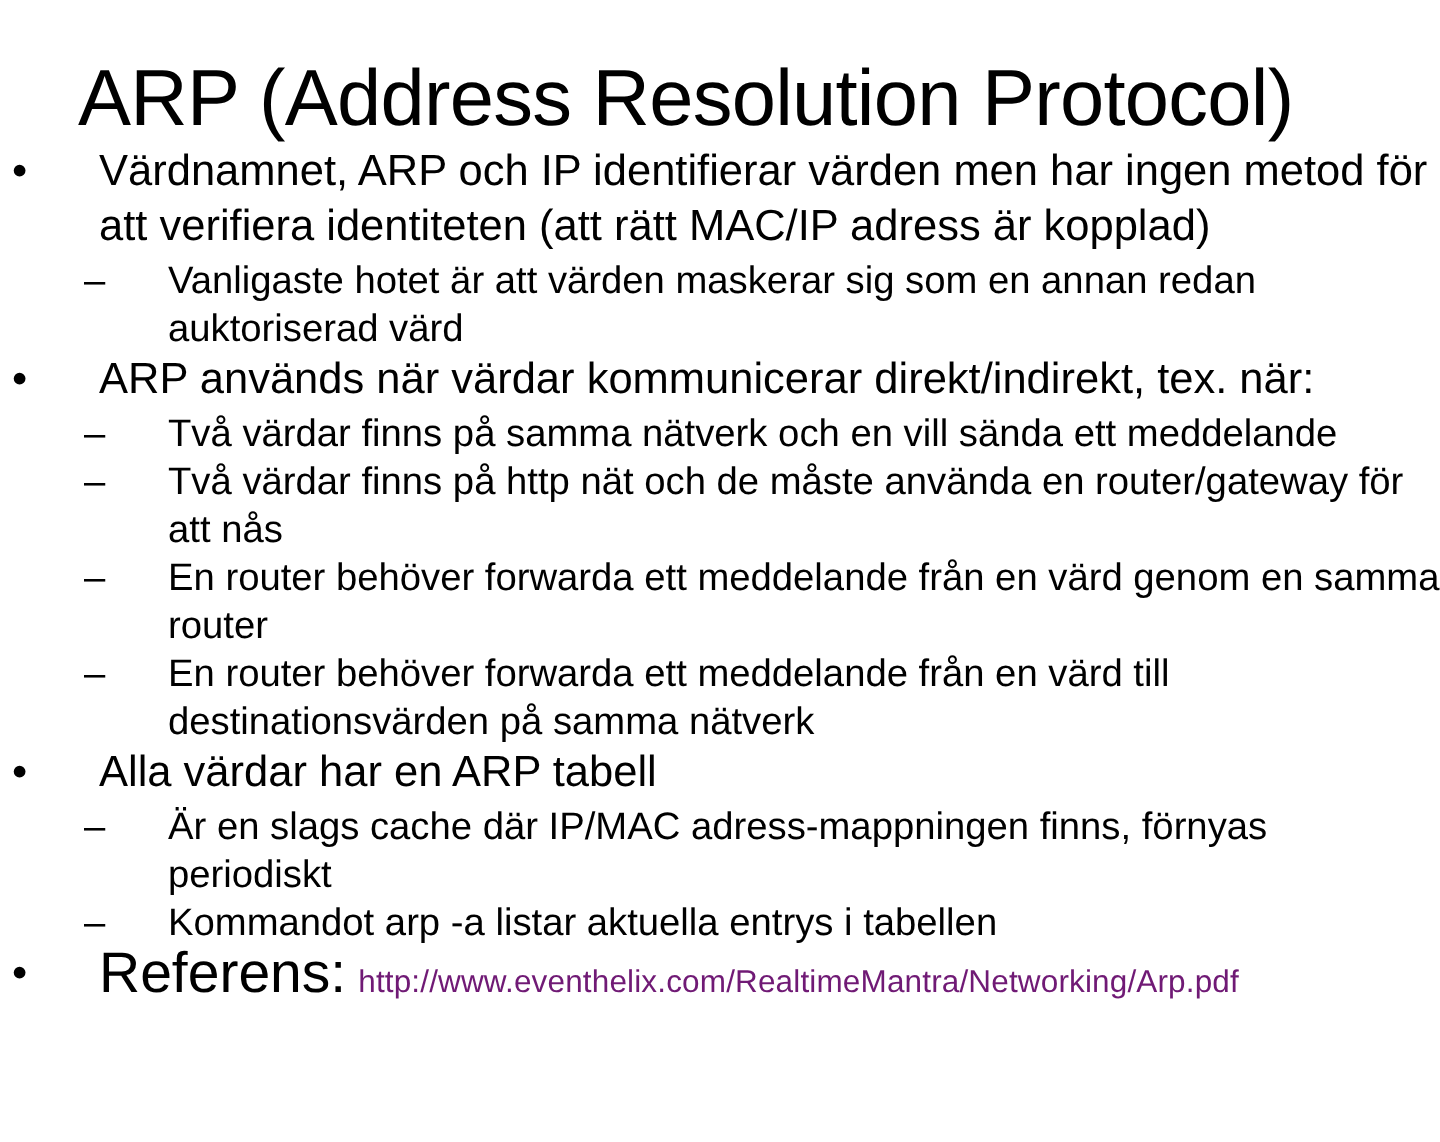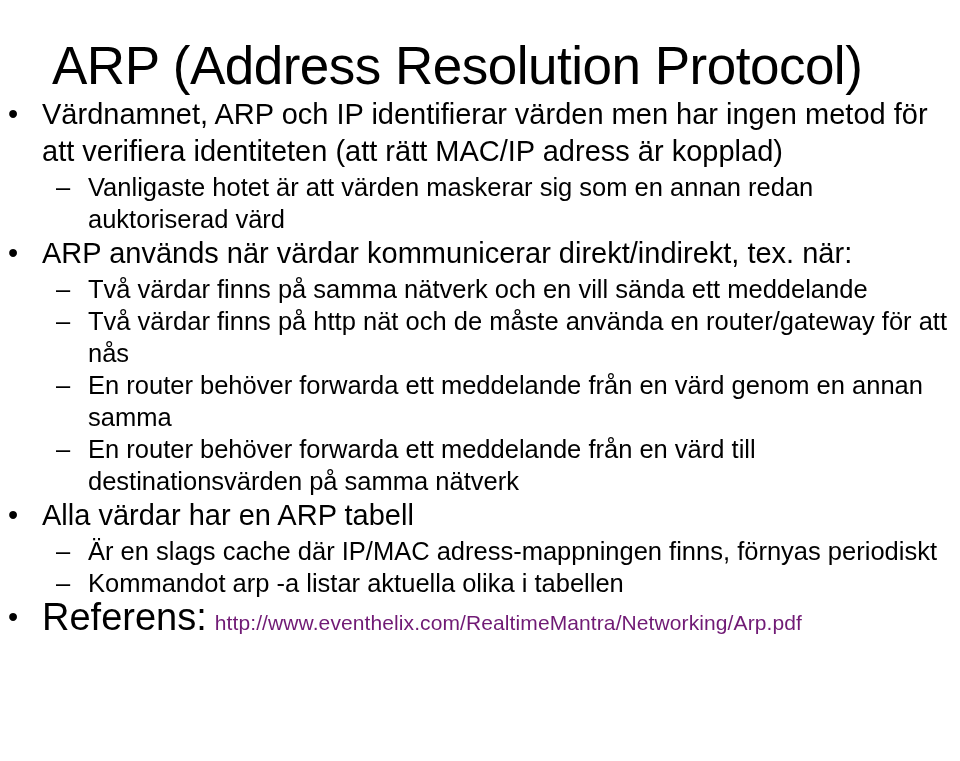--- a/index.html
+++ b/index.html
@@ -84,20 +84,21 @@
     line-height: 32px;
     text-align: left;
   }
 
   .marker {
     user-select: none;
   }
 
   .text {
     display: block;
+    margin-left: 24px;
   }
 
   .ref-label {
     font-size: 38px;
   }
   .ref-url {
     font-size: 21px;
     color: #701a75;
     letter-spacing: 0.1px;
   }
@@ -128,37 +129,37 @@
       <div class="bullet lvl2">
         <span class="marker">–</span>
         <span class="text">Två värdar finns på samma nätverk och en vill sända ett meddelande</span>
       </div>
       <div class="bullet lvl2">
         <span class="marker">–</span>
         <span class="text">Två värdar finns på http nät och de måste använda en router/gateway för att nås</span>
       </div>
       <div class="bullet lvl2">
         <span class="marker">–</span>
-        <span class="text">En router behöver forwarda ett meddelande från en värd genom en annan samma</span>
+        <span class="text">En router behöver forwarda ett meddelande från en värd genom en samma router</span>
       </div>
       <div class="bullet lvl2">
         <span class="marker">–</span>
         <span class="text">En router behöver forwarda ett meddelande från en värd till destinationsvärden på samma nätverk</span>
       </div>
       <div class="bullet lvl1">
         <span class="marker">•</span>
         <span class="text">Alla värdar har en ARP tabell</span>
       </div>
       <div class="bullet lvl2">
         <span class="marker">–</span>
         <span class="text">Är en slags cache där IP/MAC adress-mappningen finns, förnyas periodiskt</span>
       </div>
       <div class="bullet lvl2">
         <span class="marker">–</span>
-        <span class="text">Kommandot arp -a listar aktuella olika i tabellen</span>
+        <span class="text">Kommandot arp -a listar aktuella entrys i tabellen</span>
       </div>
       <div class="bullet lvl1">
         <span class="marker">•</span>
         <span class="text ref-line"><span class="ref-label">Referens:</span> <span class="ref-url">http://www.eventhelix.com/RealtimeMantra/Networking/Arp.pdf</span></span>
       </div>
     </div>
 
 </div>
 
 </body></html>

